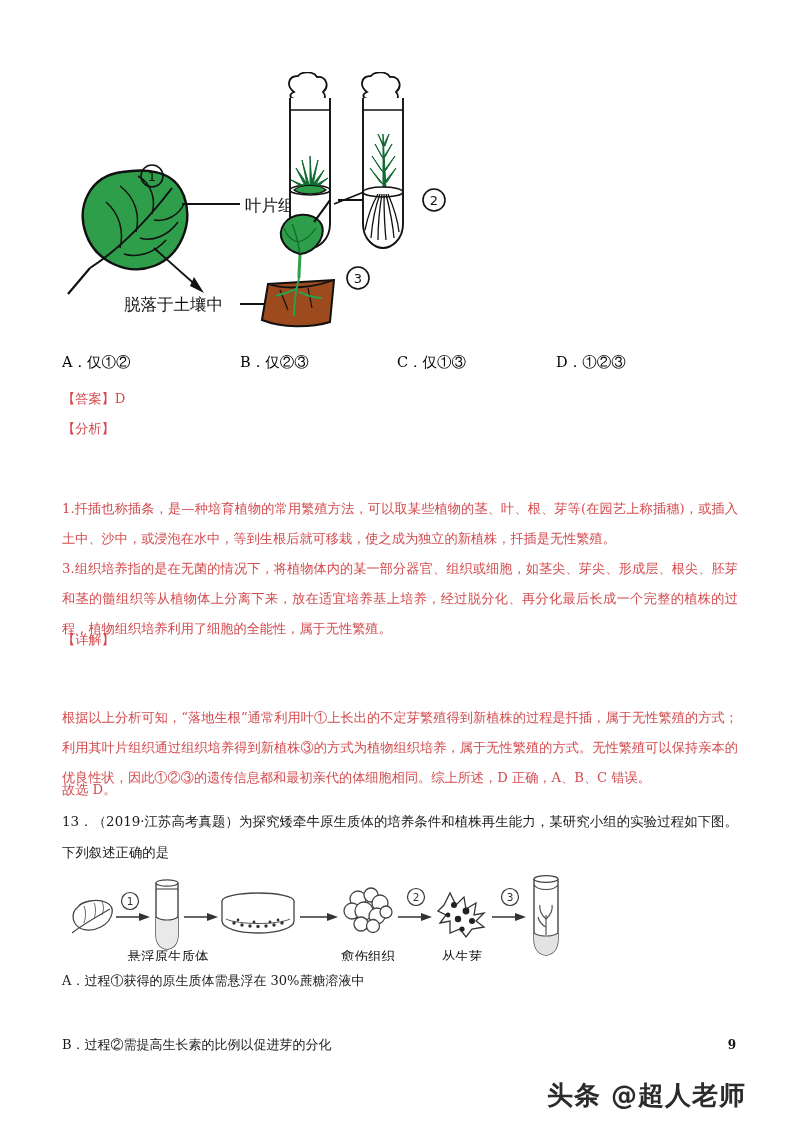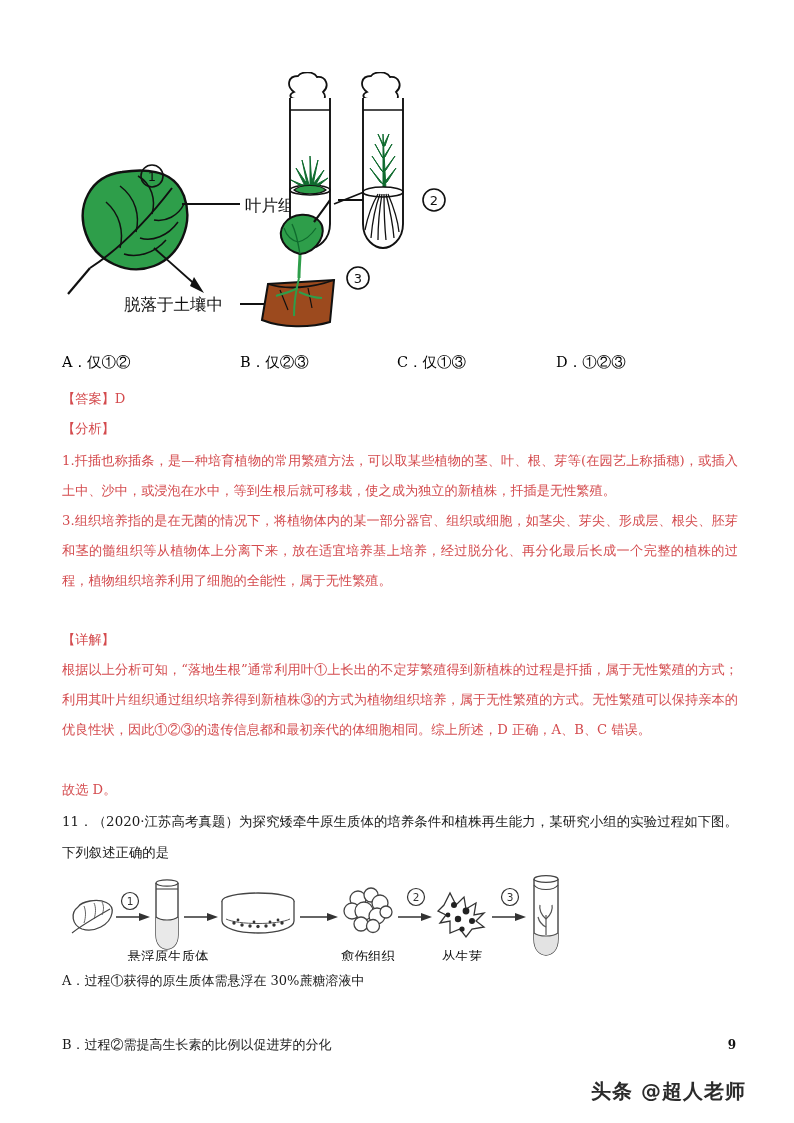--- a/index.html
+++ b/index.html
@@ -52,20 +52,21 @@
   .redblock {
     position: absolute;
     left: 62px;
     width: 676px;
     color: #d44b4e;
     font-family: "DejaVu Serif", serif;
     font-size: 13.2px;
     line-height: 30px;
     text-align: justify;
     text-justify: inter-character;
+    margin-top: 48px;
   }
   .redline {
     color: #d44b4e;
     font-family: "DejaVu Serif", serif;
     font-size: 13.2px;
     line-height: 30px;
     white-space: nowrap;
   }
   #answer-line   { position:absolute; left:62px; top:384px; }
   #analysis-head { position:absolute; left:62px; top:414px; }
@@ -116,21 +117,21 @@
     font-family: "DejaVu Serif", serif;
     font-size: 12px;
     font-weight: bold;
     color: #111;
   }
   #watermark {
     position: absolute;
     right: 48px;
     top: 1078px;
     font-family: "DejaVu Sans", sans-serif;
-    font-size: 20px;
+    font-size: 26px;
     font-weight: bold;
     color: #2b2b2b;
     letter-spacing: 1px;
     white-space: nowrap;
   }
 </style>
 </head>
 <body>
 
 <div class="page">
@@ -277,21 +278,21 @@
   <div class="redblock" id="analysis-p1">1.扦插也称插条，是—种培育植物的常用繁殖方法，可以取某些植物的茎、叶、根、芽等(在园艺上称插穗)，或插入土中、沙中，或浸泡在水中，等到生根后就可移栽，使之成为独立的新植株，扦插是无性繁殖。</div>
 
   <div class="redblock" id="analysis-p2">3.组织培养指的是在无菌的情况下，将植物体内的某一部分器官、组织或细胞，如茎尖、芽尖、形成层、根尖、胚芽和茎的髓组织等从植物体上分离下来，放在适宜培养基上培养，经过脱分化、再分化最后长成一个完整的植株的过程，植物组织培养利用了细胞的全能性，属于无性繁殖。</div>
 
   <div class="redline" id="detail-head">【详解】</div>
 
   <div class="redblock" id="detail-p1">根据以上分析可知，“落地生根”通常利用叶①上长出的不定芽繁殖得到新植株的过程是扦插，属于无性繁殖的方式；利用其叶片组织通过组织培养得到新植株③的方式为植物组织培养，属于无性繁殖的方式。无性繁殖可以保持亲本的优良性状，因此①②③的遗传信息都和最初亲代的体细胞相同。综上所述，D 正确，A、B、C 错误。</div>
 
   <div class="redline" id="conclusion-line">故选 D。</div>
 
-  <div class="blackblock" id="q11-stem">11．（2020·江苏高考真题）为探究矮牵牛原生质体的培养条件和植株再生能力，某研究小组的实验过程如下图。下列叙述正确的是</div>
+  <div class="blackblock" id="q11-stem">13．（2019·江苏高考真题）为探究矮牵牛原生质体的培养条件和植株再生能力，某研究小组的实验过程如下图。下列叙述正确的是</div>
 
   <div id="figure-two">
     <svg width="500" height="86" viewBox="0 0 500 86" xmlns="http://www.w3.org/2000/svg">
 
       <g>
         <path d="M10 32 C 2 38, 4 50, 14 54 C 26 58, 42 50, 44 38 C 46 28, 34 24, 22 26 C 16 27, 12 29, 10 32 Z" fill="#fff" stroke="#444" stroke-width="1.3"></path>
         <path d="M4 58 C 14 50, 28 42, 42 34" fill="none" stroke="#444" stroke-width="1.1"></path>
         <path d="M16 48 C 18 42, 18 36, 16 31" fill="none" stroke="#555" stroke-width="0.9"></path>
         <path d="M26 44 C 28 38, 28 32, 26 28" fill="none" stroke="#555" stroke-width="0.9"></path>
         <path d="M34 40 C 36 35, 36 31, 34 27" fill="none" stroke="#555" stroke-width="0.9"></path>

